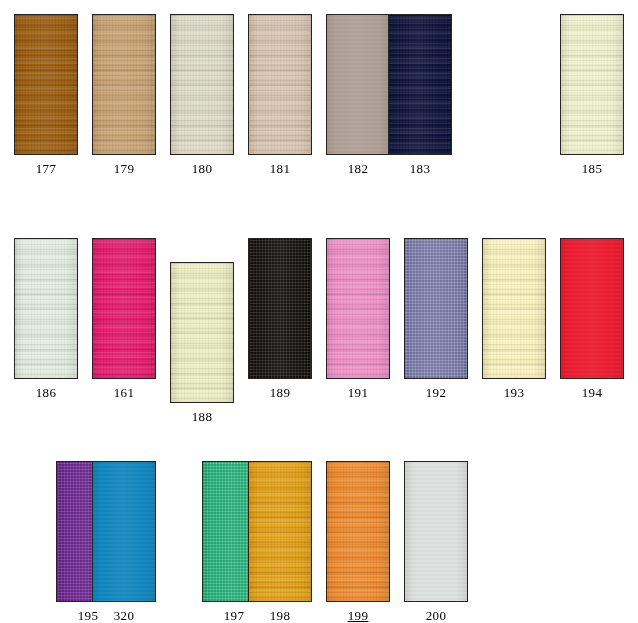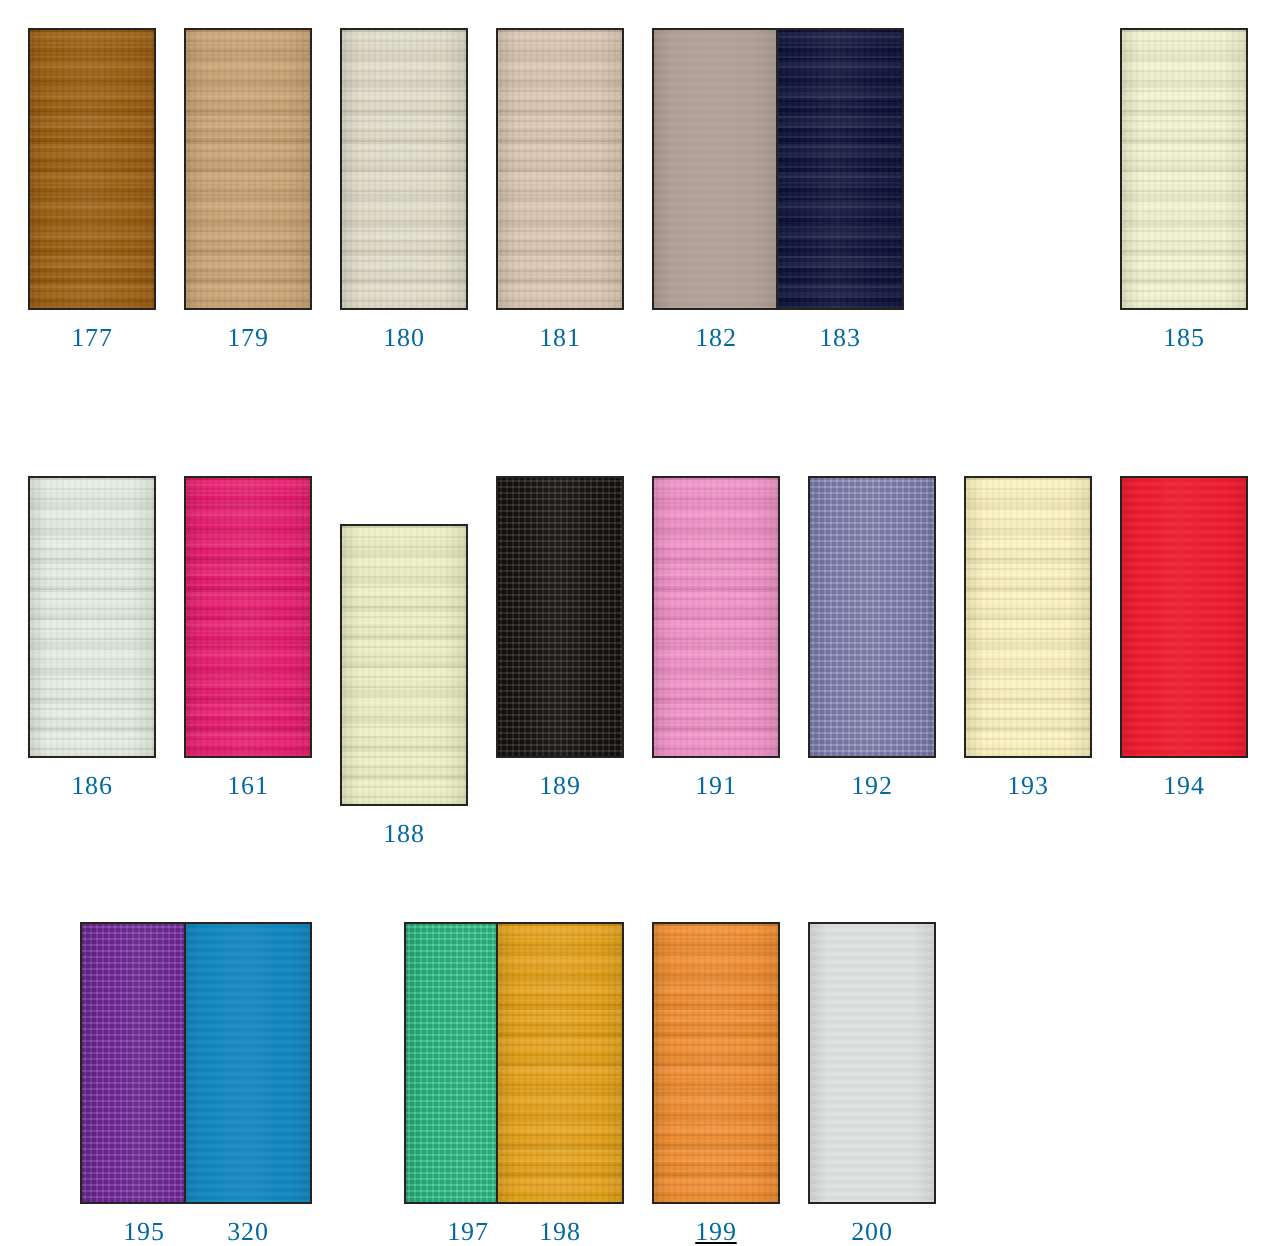--- a/index.html
+++ b/index.html
@@ -134,21 +134,21 @@
   }
 
   .swatch-label {
     width: 64px;
     margin-top: 6px;
     text-align: center;
     font-family: "Liberation Serif", "DejaVu Serif", serif;
     font-size: 13px;
     line-height: 15px;
     letter-spacing: 0.4px;
-    color: #0369a1;
+    color: #000000;
     white-space: nowrap;
   }
 </style>
 </head>
 <body>
 
 <div id="swatch-sheet">
     <div class="swatch-row row-0">
       <div class="swatch-cell" style="left: 14px;">
         <div class="swatch-chip" style="background-color: rgb(154, 91, 12);">
@@ -252,21 +252,21 @@
       </div>
       <div class="swatch-cell" style="left: 560px;">
         <div class="swatch-chip smooth" style="background-color: rgb(238, 28, 48);">
           <div class="grain"></div>
           <div class="shade"></div>
         </div>
         <div class="swatch-label">194</div>
       </div>
     </div>
     <div class="swatch-row row-2">
-      <div class="swatch-cell" style="left: 8px; padding-left: 32px;">
+      <div class="swatch-cell" style="left: 24px; padding-left: 32px;">
         <div class="swatch-chip weave" style="background-color: rgb(122, 44, 165);">
           <div class="grain"></div>
           <div class="shade"></div>
         </div>
         <div class="swatch-label">195</div>
       </div>
       <div class="swatch-cell" style="left: 92px;">
         <div class="swatch-chip smooth" style="background-color: rgb(17, 135, 191);">
           <div class="grain"></div>
           <div class="shade"></div>

